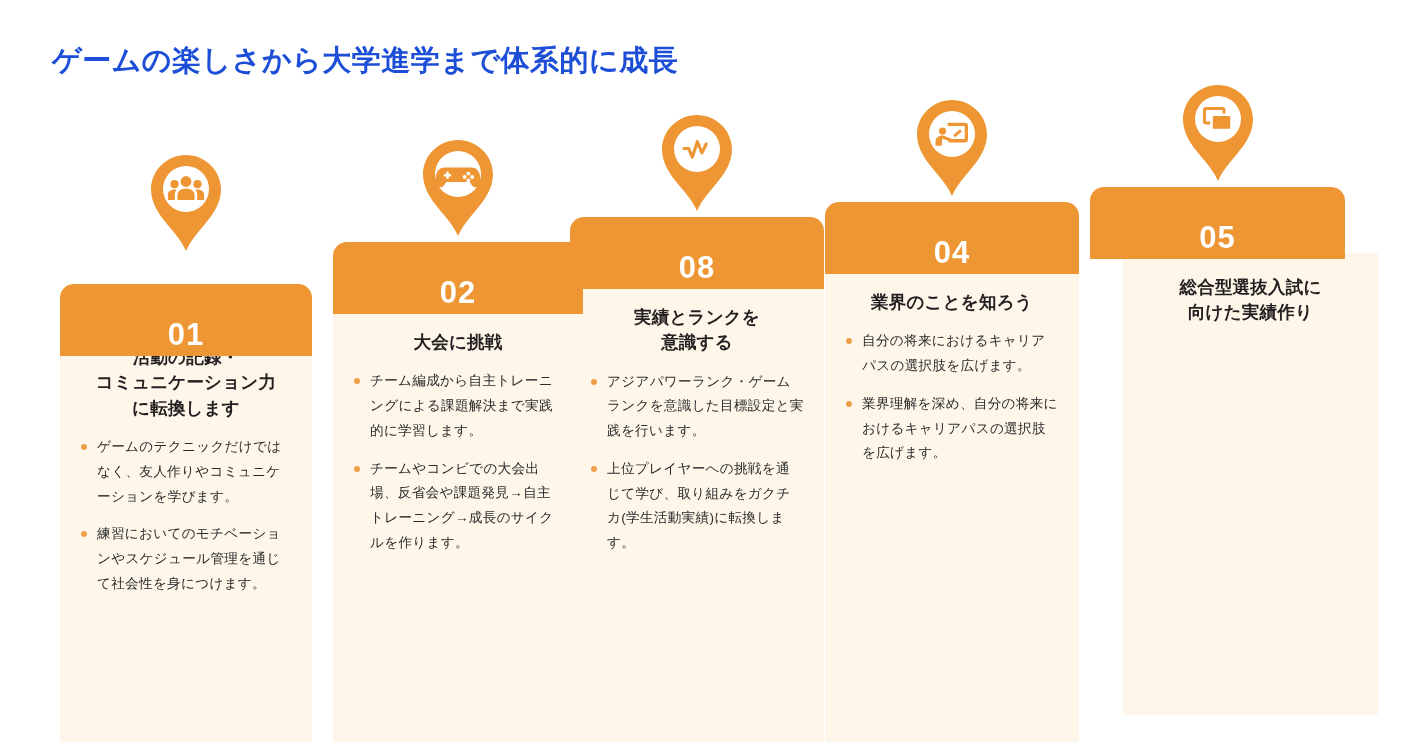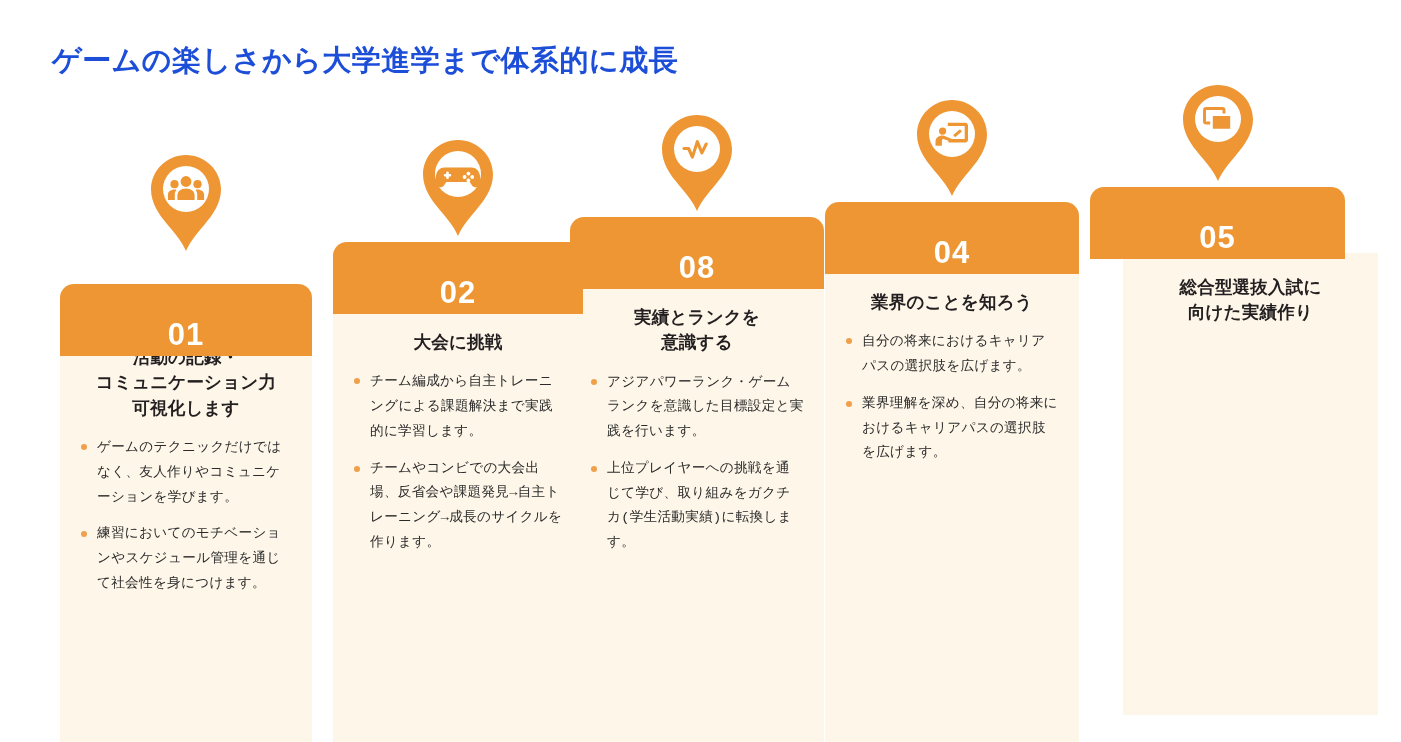--- a/index.html
+++ b/index.html
@@ -97,21 +97,21 @@
   .bullets li {
     position: relative;
     padding-left: 17px;
     margin-bottom: 13px;
     font-size: 13.6px;
     line-height: 1.82;
     color: #2b2b2b;
     letter-spacing: 0.3px;
     text-align: left;
   }
-  .bullets li:last-child { margin-bottom: 0; font-family: Liberation Mono, monospace; }
+  .bullets li:last-child { margin-bottom: 0; }
   .bullets li::before {
     content: "";
     position: absolute;
     left: 1px;
     top: 9px;
     width: 6px;
     height: 6px;
     border-radius: 50%;
     background: #f0a04a;
   }
@@ -164,21 +164,21 @@
         </g>
       </svg>
     </div>
     <div class="band">
       <div class="band-number">01</div>
     </div>
     <div class="body-panel">
       <h2 class="card-heading">
         <span>活動の記録・</span><br>
         <span>コミュニケーション力</span><br>
-        <span>可視化します</span>
+        <span>に転換します</span>
       </h2>
       <ul class="bullets">
         <li>ゲームのテクニックだけではなく、友人作りやコミュニケーションを学びます。</li>
         <li>練習においてのモチベーションやスケジュール管理を通じて社会性を身につけます。</li>
       </ul>
     </div>
   </section>
 
   <section class="step-card" id="card-2">
     <div class="pin">

